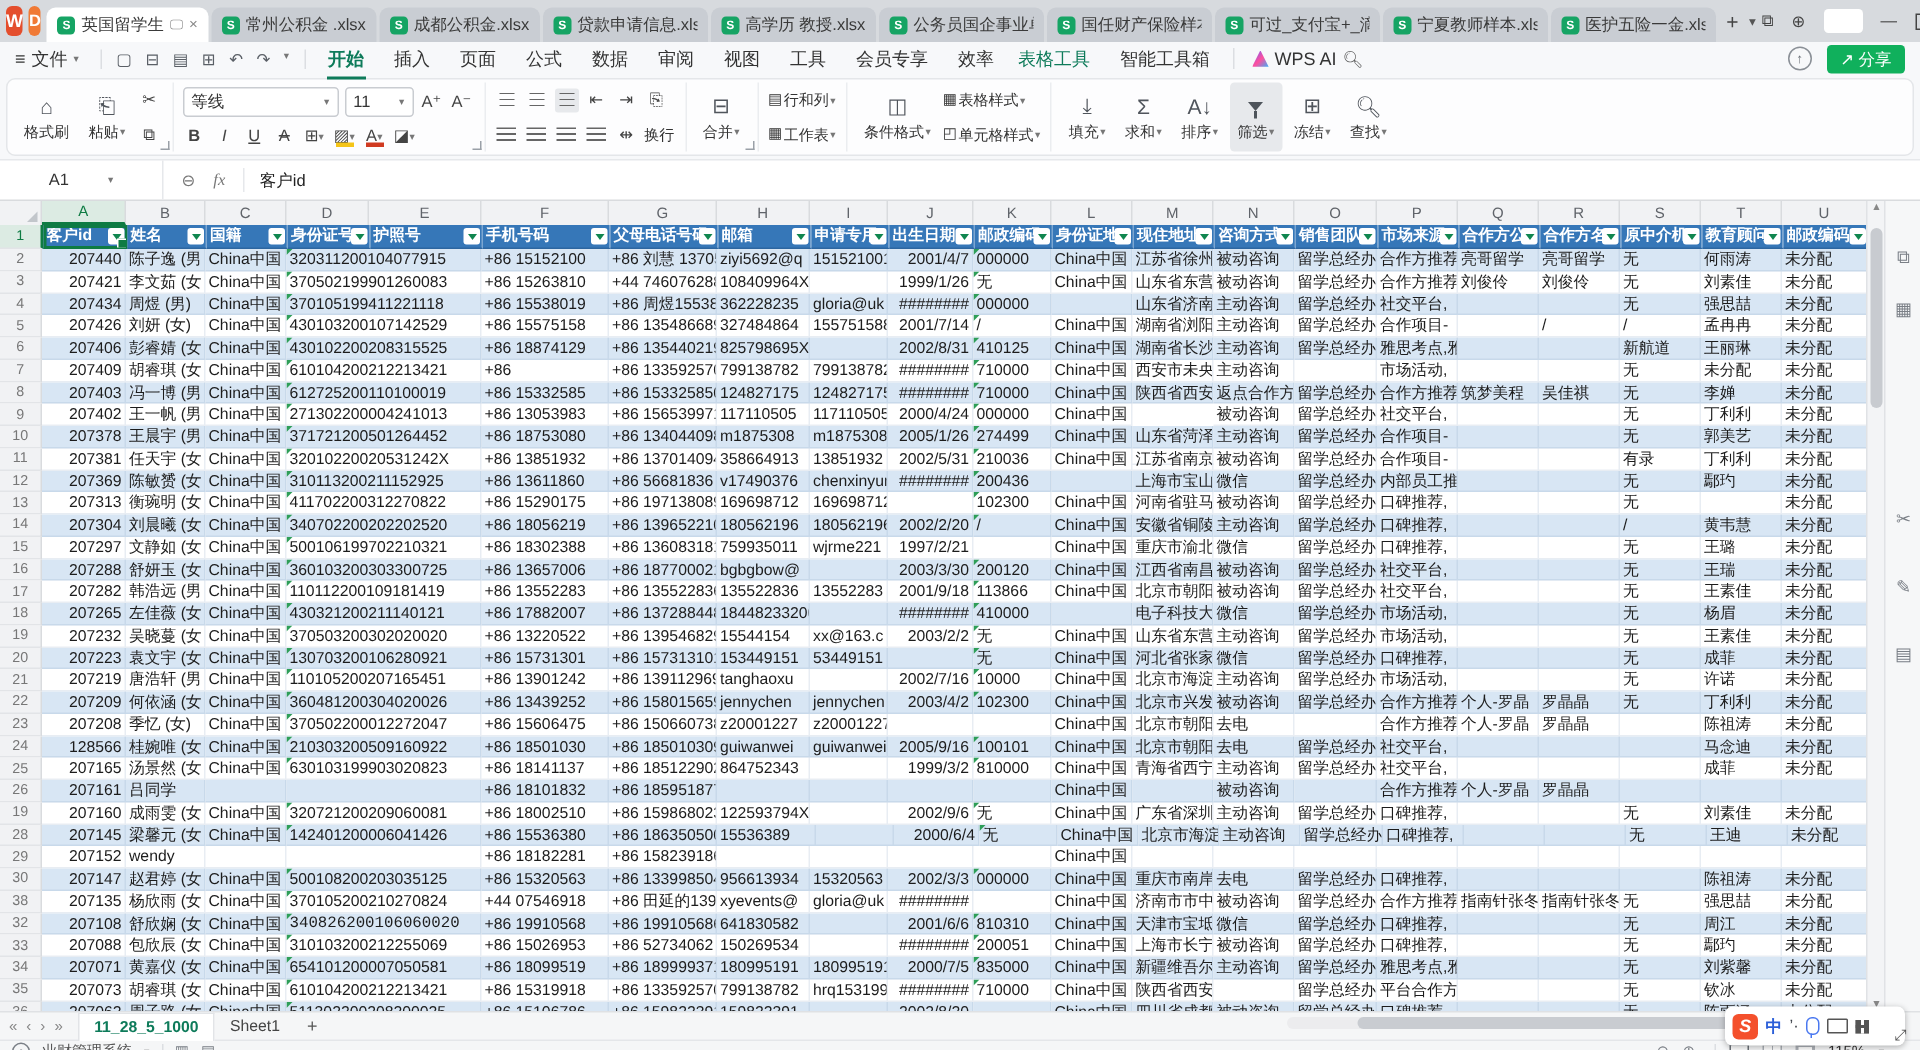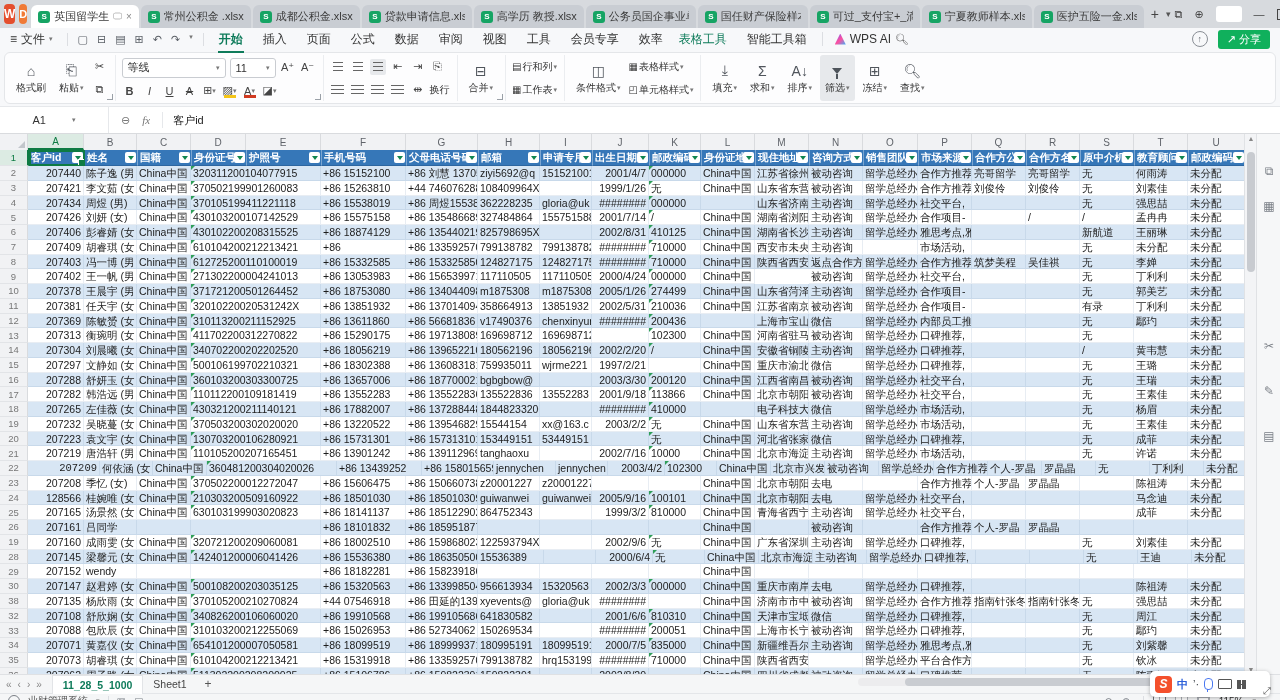--- a/index.html
+++ b/index.html
@@ -952,21 +952,21 @@
           <div class="c" style="width: 55px;">留学总经办</div>
           <div class="c" style="width: 54px;">市场活动,</div>
           <div class="c" style="width: 54px;"></div>
           <div class="c" style="width: 54px;"></div>
           <div class="c" style="width: 54px;">无</div>
           <div class="c" style="width: 54px;">许诺</div>
           <div class="c" style="width: 57px;">未分配</div>
         </div>
         <div class="r band">
           <div class="gut">22</div>
-          <div class="c num" style="width: 72px; font-family: Liberation Mono, monospace;">207209</div>
+          <div class="c num" style="width: 56px;">207209</div>
           <div class="c" style="width: 53px;">何依涵 (女</div>
           <div class="c" style="width: 54px;">China中国</div>
           <div class="c tri" style="width: 130px;">360481200304020026</div>
           <div class="c" style="width: 85px;">+86 13439252</div>
           <div class="c" style="width: 72px;">+86 1580156591</div>
           <div class="c" style="width: 62px;">jennychen</div>
           <div class="c" style="width: 52px;">jennychen</div>
           <div class="c num" style="width: 57px;">2003/4/2</div>
           <div class="c tri" style="width: 52px;">102300</div>
           <div class="c" style="width: 54px;">China中国</div>
@@ -1185,21 +1185,21 @@
           <div class="c" style="width: 54px;">指南针张冬</div>
           <div class="c" style="width: 54px;">无</div>
           <div class="c" style="width: 54px;">强思喆</div>
           <div class="c" style="width: 57px;">未分配</div>
         </div>
         <div class="r band">
           <div class="gut">32</div>
           <div class="c num" style="width: 56px;">207108</div>
           <div class="c" style="width: 53px;">舒欣娴 (女</div>
           <div class="c" style="width: 54px;">China中国</div>
-          <div class="c tri" style="width: 130px;">340826200106060020</div>
+          <div class="c tri" style="width: 130px; font-family: Liberation Mono, monospace;">340826200106060020</div>
           <div class="c" style="width: 85px;">+86 19910568</div>
           <div class="c" style="width: 72px;">+86 1991056865</div>
           <div class="c" style="width: 62px;">641830582</div>
           <div class="c" style="width: 52px;"></div>
           <div class="c num" style="width: 57px;">2001/6/6</div>
           <div class="c tri" style="width: 52px;">810310</div>
           <div class="c" style="width: 54px;">China中国</div>
           <div class="c" style="width: 54px;">天津市宝坻</div>
           <div class="c" style="width: 54px;">微信</div>
           <div class="c" style="width: 55px;">留学总经办</div>

